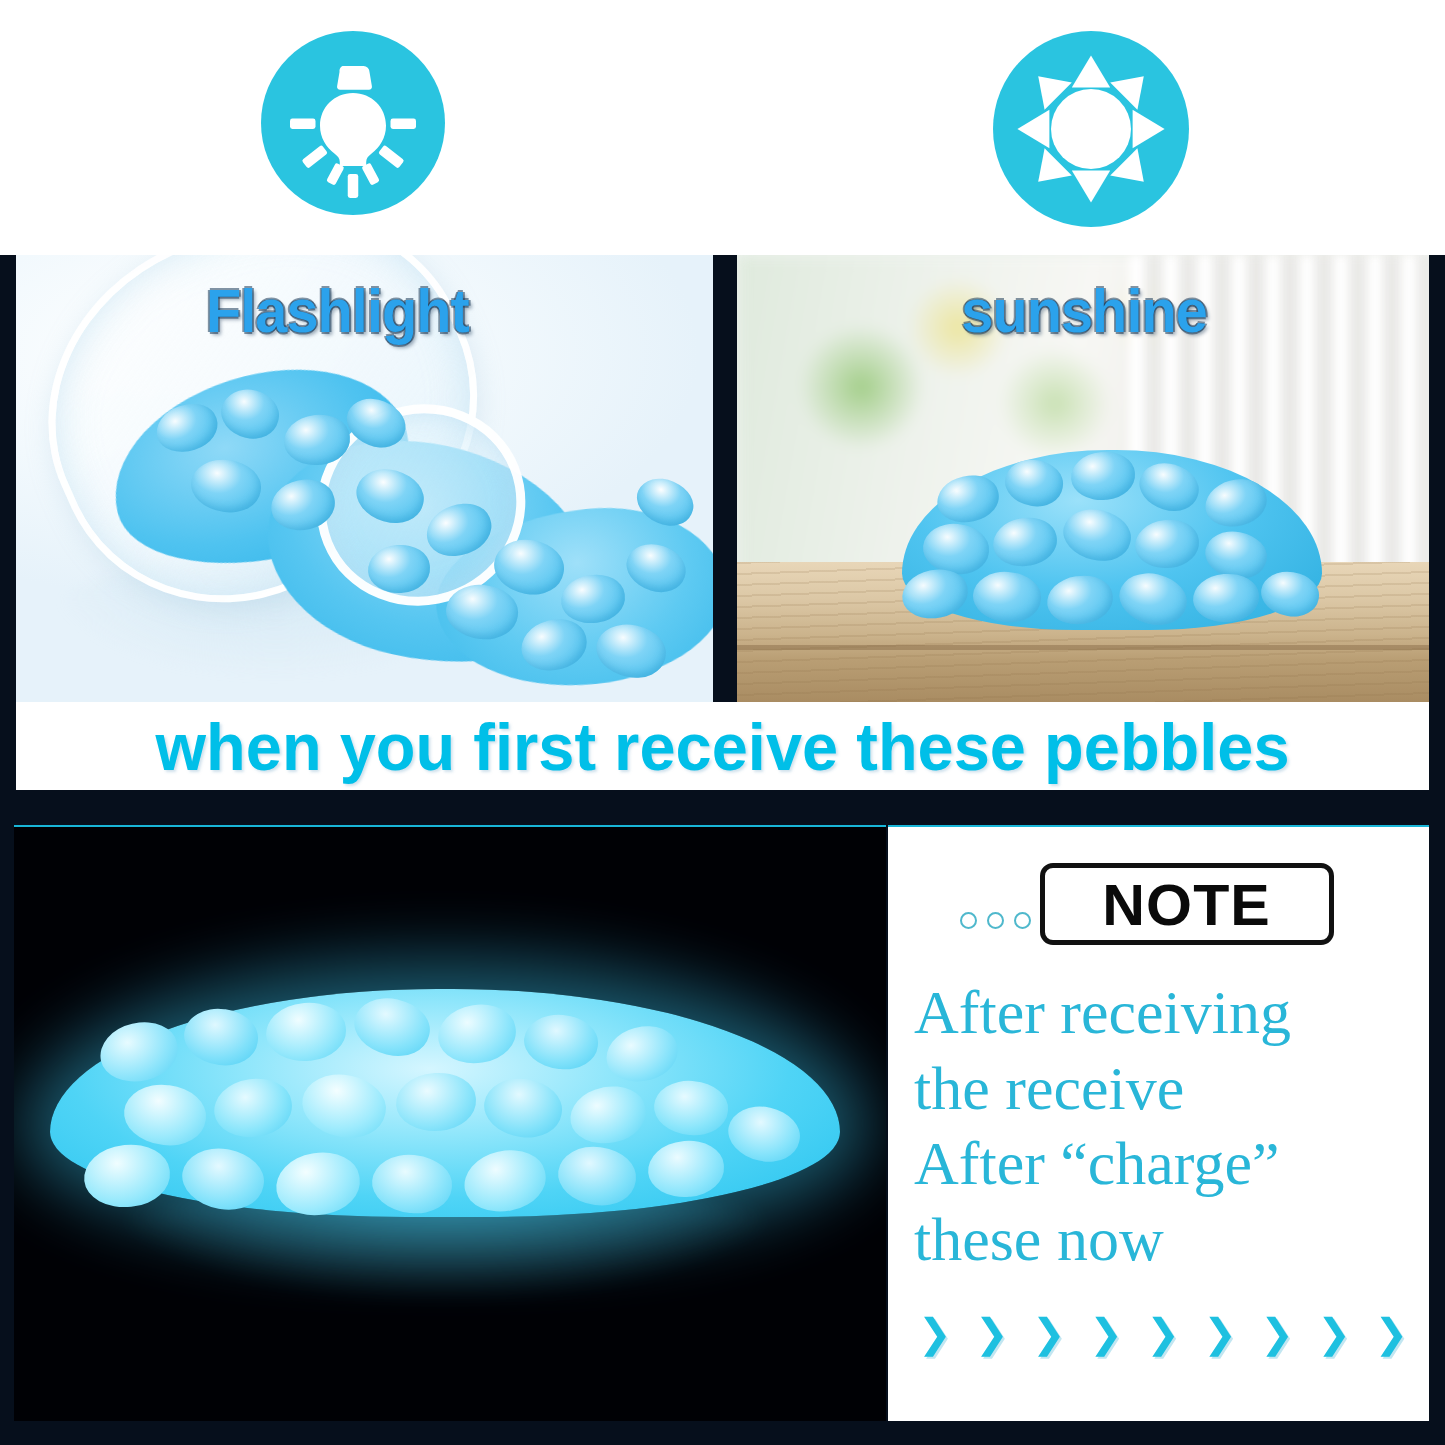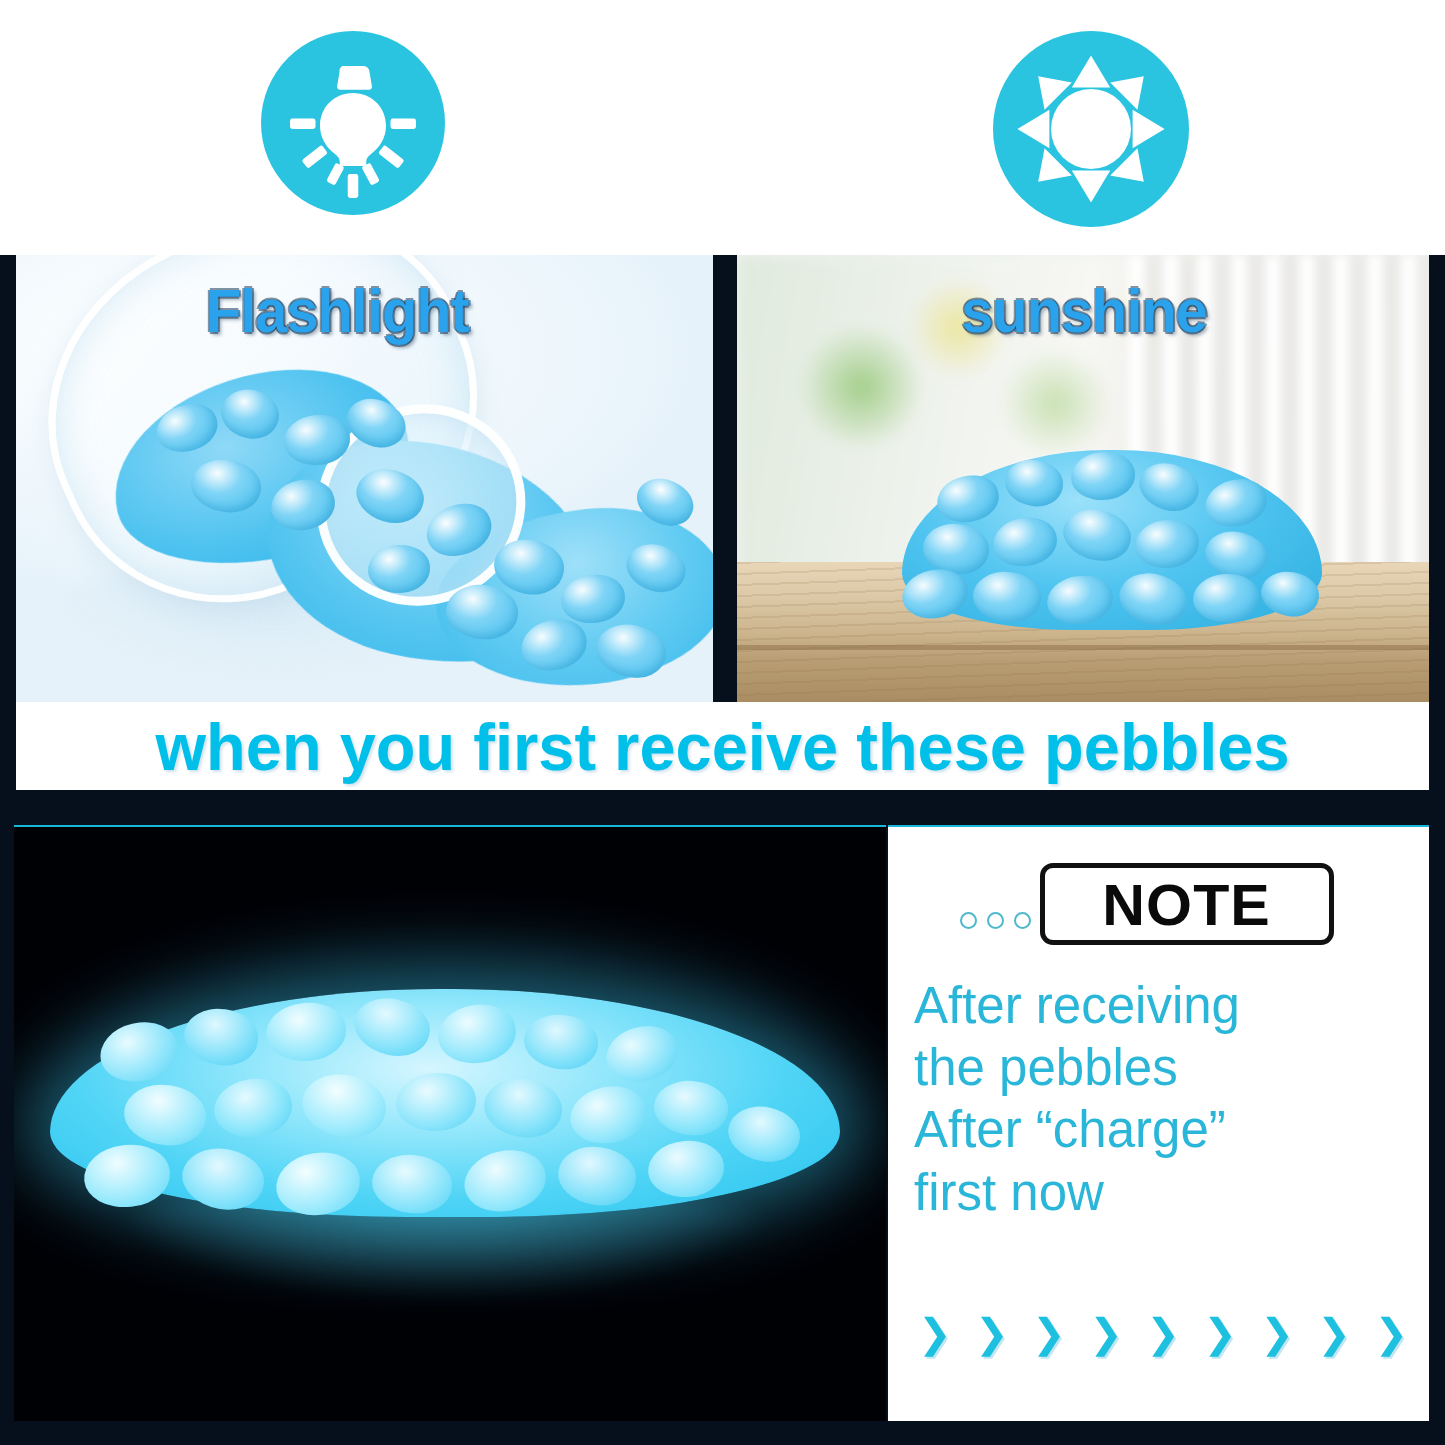--- a/index.html
+++ b/index.html
@@ -250,22 +250,22 @@
     font-size: 58px;
     letter-spacing: 1px;
     color: #0a0a0a;
     transform: scaleX(1.02);
   }
 
   .note-body {
     position: absolute;
     left: 26px; top: 148px;
     width: 500px;
-    font-family: Liberation Sans, sans-serif;
-    font-size: 51px;
+    font-family: Liberation Serif, serif;
+    font-size: 62px;
     line-height: 1.22;
     color: #29b6d8;
   }
   .note-line { white-space: nowrap; }
 
   .chevrons {
     position: absolute;
     left: 30px; top: 486px;
     width: 490px;
     display: flex;
@@ -415,23 +415,23 @@
       <span class="dot"></span>
       <span class="dot"></span>
     </div>
 
     <div class="note-box">
       <span class="note-box-label">NOTE</span>
     </div>
 
     <div class="note-body">
       <div class="note-line">After receiving</div>
-      <div class="note-line">the pebbles</div>
+      <div class="note-line">the receive</div>
       <div class="note-line">After “charge”</div>
-      <div class="note-line">first now</div>
+      <div class="note-line">these now</div>
     </div>
 
     <div class="chevrons">
       <span class="chev">❯</span>
       <span class="chev">❯</span>
       <span class="chev">❯</span>
       <span class="chev">❯</span>
       <span class="chev">❯</span>
       <span class="chev">❯</span>
       <span class="chev">❯</span>

